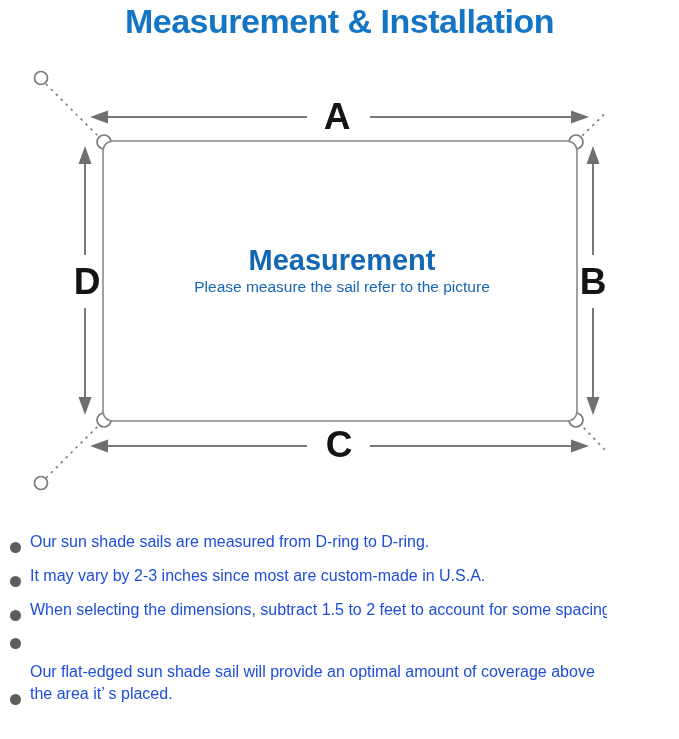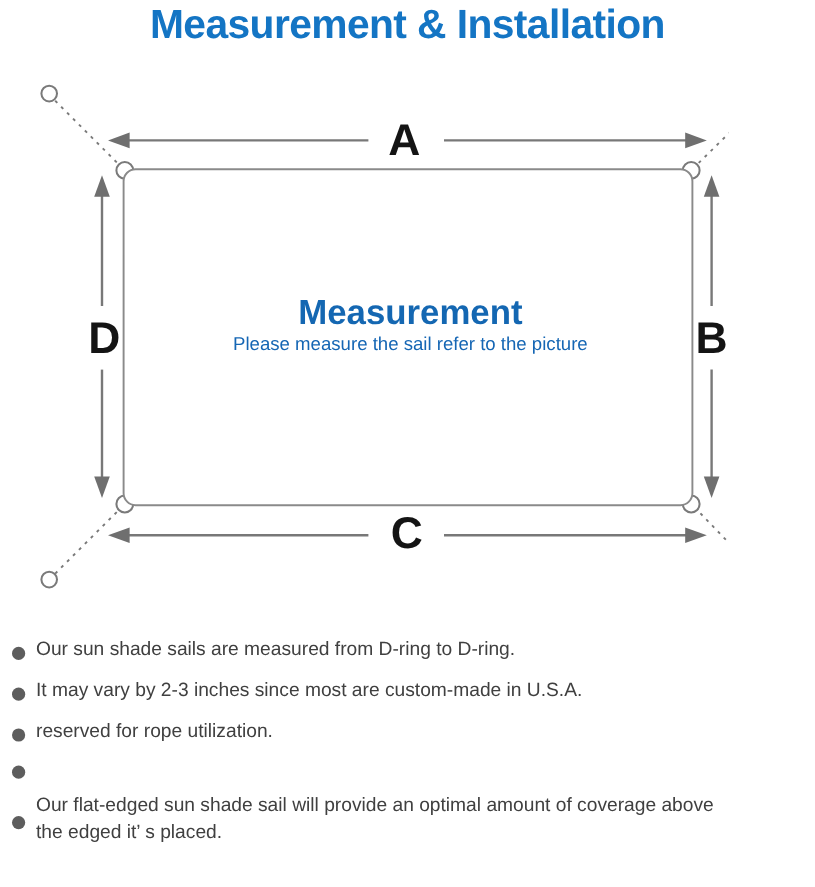--- a/index.html
+++ b/index.html
@@ -59,23 +59,23 @@
     text-anchor: middle;
   }
   .notes {
     position: absolute;
     top: 531px;
     left: 10px;
     width: 665px;
   }
   .note-item {
     display: flex;
-    align-items: center;
+    align-items: flex-end;
     margin-bottom: 12px;
-    color: #404040;
+    color: #1d4ed8;
     font-size: 16px;
     line-height: 22px;
   }
   .note-item:last-child { margin-bottom: 0; }
   .bullet-dot {
     flex: 0 0 auto;
     width: 11px;
     height: 11px;
     border-radius: 50%;
     background: #5d5d5d;
@@ -158,30 +158,30 @@
     <div class="note-item">
       <span class="bullet-dot"></span>
       <div class="note-lines">
         <div>It may vary by 2-3 inches since most are custom-made in U.S.A.</div>
       </div>
     </div>
 
     <div class="note-item">
       <span class="bullet-dot"></span>
       <div class="note-lines">
-        <div>reserved for rope utilization.</div>
+        <div>When selecting the dimensions, subtract 1.5 to 2 feet to account for some spacing</div>
       </div>
     </div>
 
     <div class="note-item">
       <span class="bullet-dot"></span>
     </div>
 
     <div class="note-item">
       <span class="bullet-dot"></span>
       <div class="note-lines">
         <div>Our flat-edged sun shade sail will provide an optimal amount of coverage above</div>
-        <div>the edged it’ s placed.</div>
+        <div>the area it’ s placed.</div>
       </div>
     </div>
 
   </div>
 </div>
 
 </body></html>

